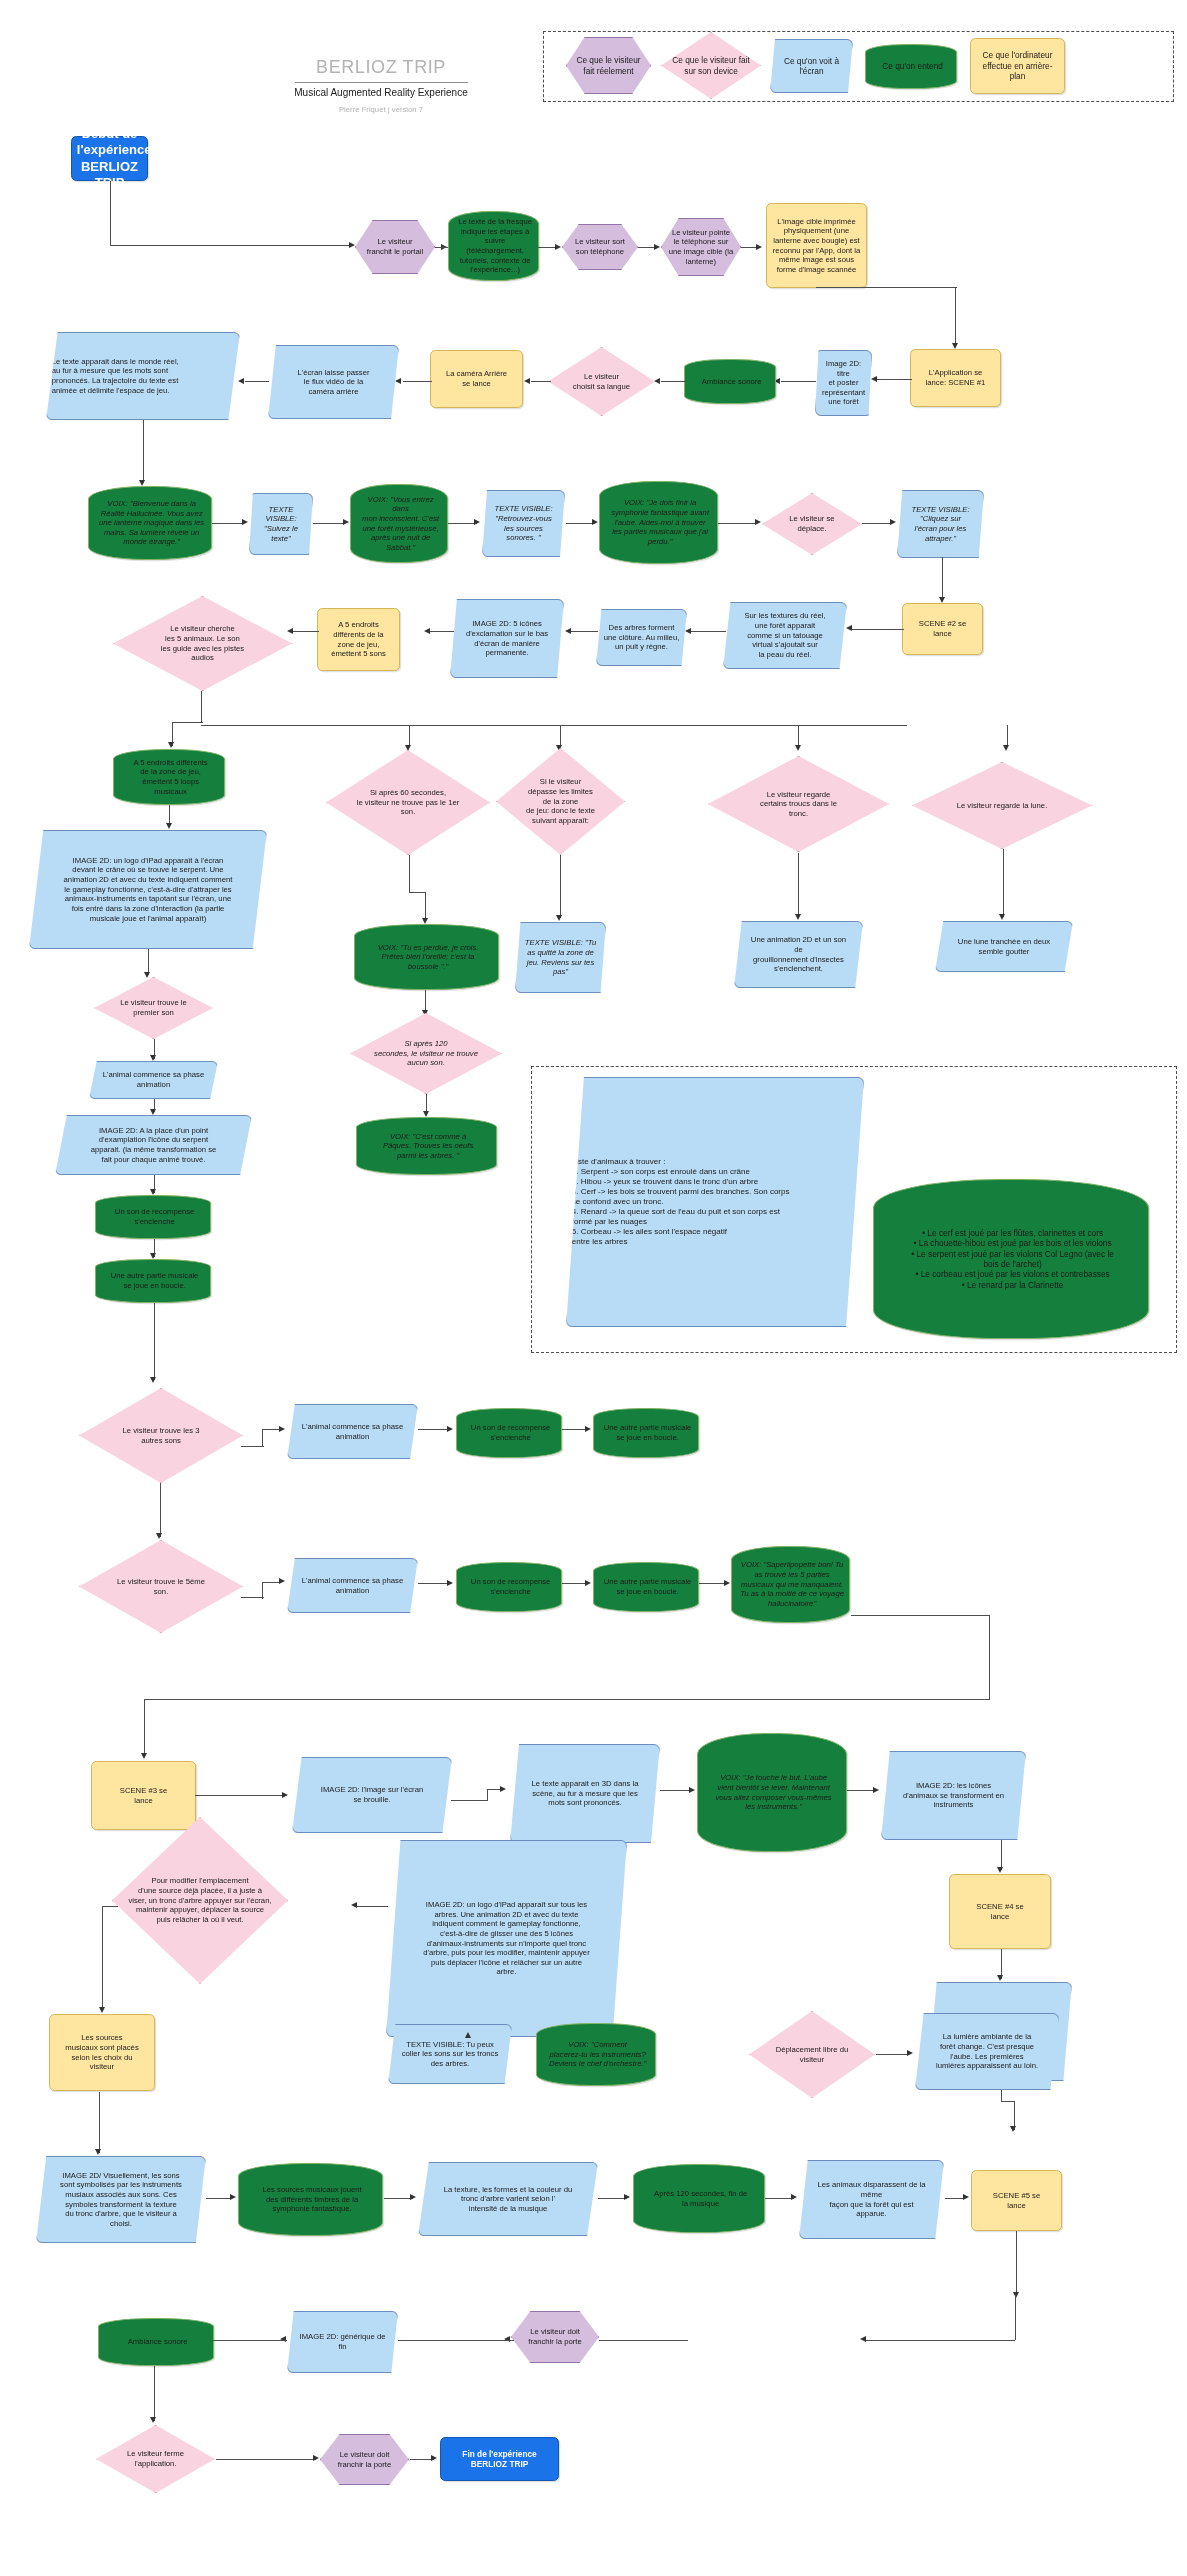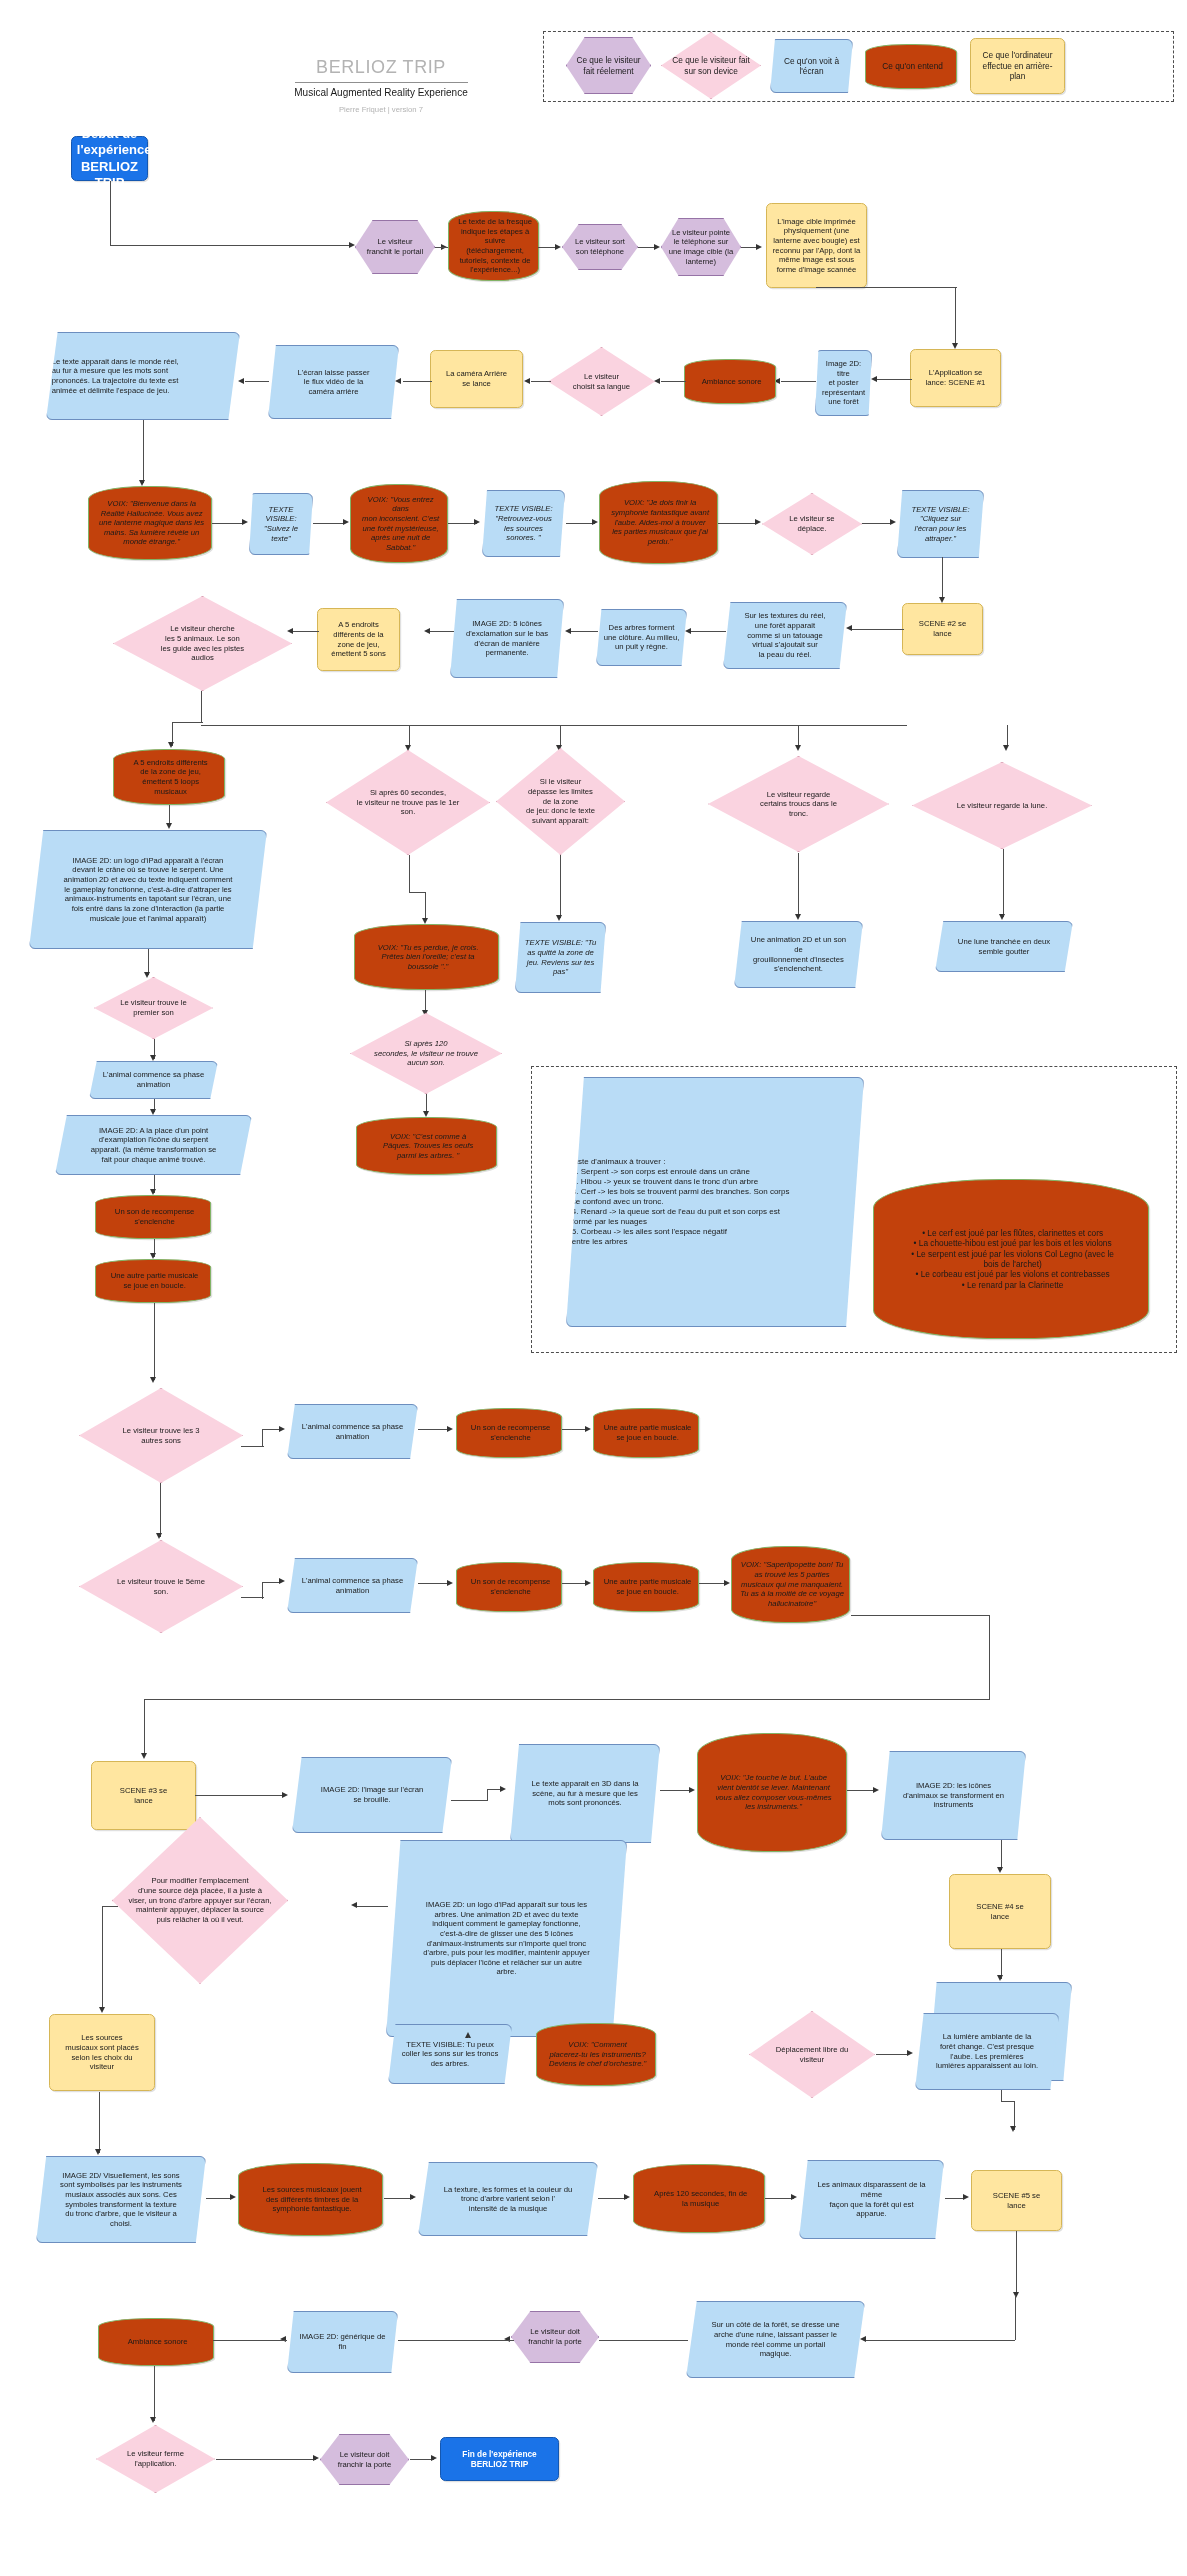--- a/index.html
+++ b/index.html
@@ -20,21 +20,21 @@
   .node span{display:block;width:100%;white-space:pre-line;}
 
   
   .s-rect{border:0.8px solid #d6b656;background:#ffe6a0;border-radius:5.4px;
           box-shadow:1.2px 1.2px 0 rgba(0,0,0,.12);}
   
   .s-par{border:0.8px solid #6c8ebf;background:#b9dcf6;border-radius:6px;
          box-shadow:1.2px 1.2px 0 rgba(0,0,0,.12);
          clip-path:polygon(6% 0,100% 0,94% 100%,0% 100%);}
   
-  .s-snd{border:0.8px solid #82b366;background:#c2410c;border-radius:46% / 18%;
+  .s-snd{border:0.8px solid #82b366;background:#15803d;border-radius:46% / 18%;
          box-shadow:1.2px 1.2px 0 rgba(0,0,0,.12);padding-left:8px;}
   
   .s-hex{border:0.8px solid #9673a6;background:#d5bddd;
          clip-path:polygon(22% 0,78% 0,100% 50%,78% 100%,22% 100%,0 50%);}
   
   .s-dia{border:0.8px solid #d79cb0;background:#fad3e0;
          clip-path:polygon(50% 0,100% 50%,50% 100%,0 50%);}
   
   .s-start{background:#1a73e8;border:0.8px solid #1457b0;border-radius:5.4px;color:#fff;
            font-weight:bold;box-shadow:1.2px 1.2px 0 rgba(0,0,0,.12);}
@@ -725,26 +725,20 @@
   <div class="arw arw-r" style="left:963px;top:2194px;"></div>
 
   <div class="node s-rect" style="left:971px;top:2170px;width:91px;height:61px;font-size:7.7px;">
     <span>SCENE #5 se
 lance</span>
     </div>
 
   <div class="ln lnv" style="left:1016px;top:2231px;height:64px;"></div>
   <div class="arw arw-d" style="left:1013px;top:2292px;"></div>
 
-  <div class="node s-par" style="left:686px;top:2301px;width:179px;height:77px;font-size:7.7px;">
-    <span>Sur un côté de la forêt, se dresse une
-arche d'une ruine, laissant passer le
-monde réel comme un portail
-magique.</span>
-    </div>
   <div class="ln lnh" style="left:865px;top:2340px;width:150px;"></div>
   <div class="arw arw-l" style="left:860px;top:2336px;"></div>
   <div class="ln lnv" style="left:1015px;top:2295px;height:45px;"></div>
 
   <div class="node s-hex" style="left:511px;top:2311px;width:88px;height:52px;font-size:7.7px;">
     <span>Le visiteur doit
 franchir la porte</span>
     </div>
   <div class="ln lnh" style="left:599px;top:2340px;width:89px;"></div>
   <div class="arw arw-l" style="left:504px;top:2336px;"></div>

